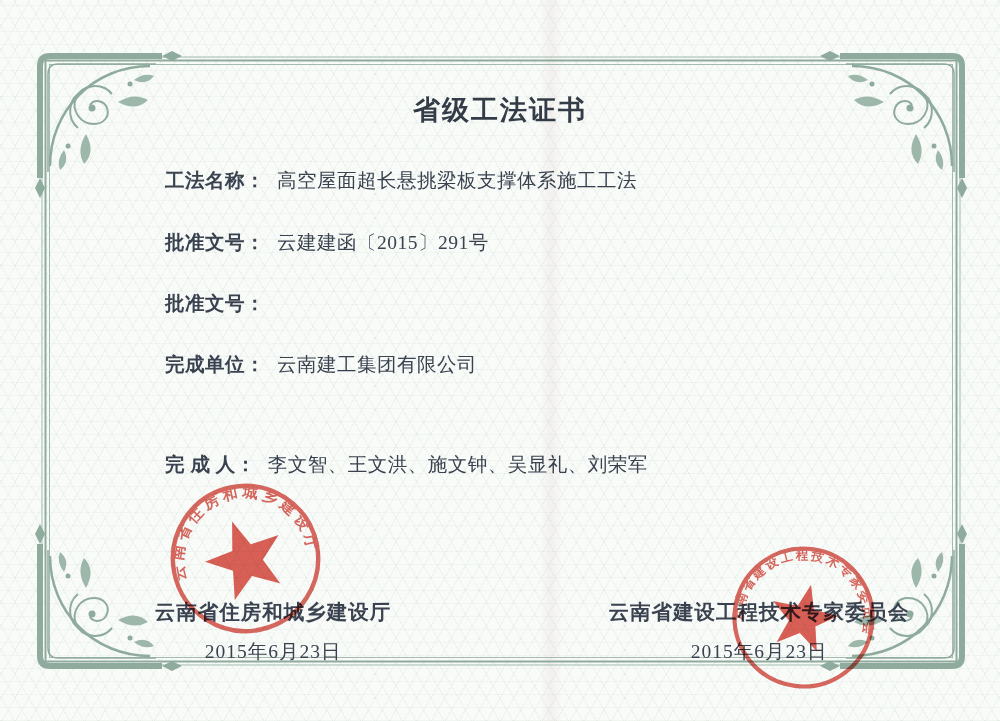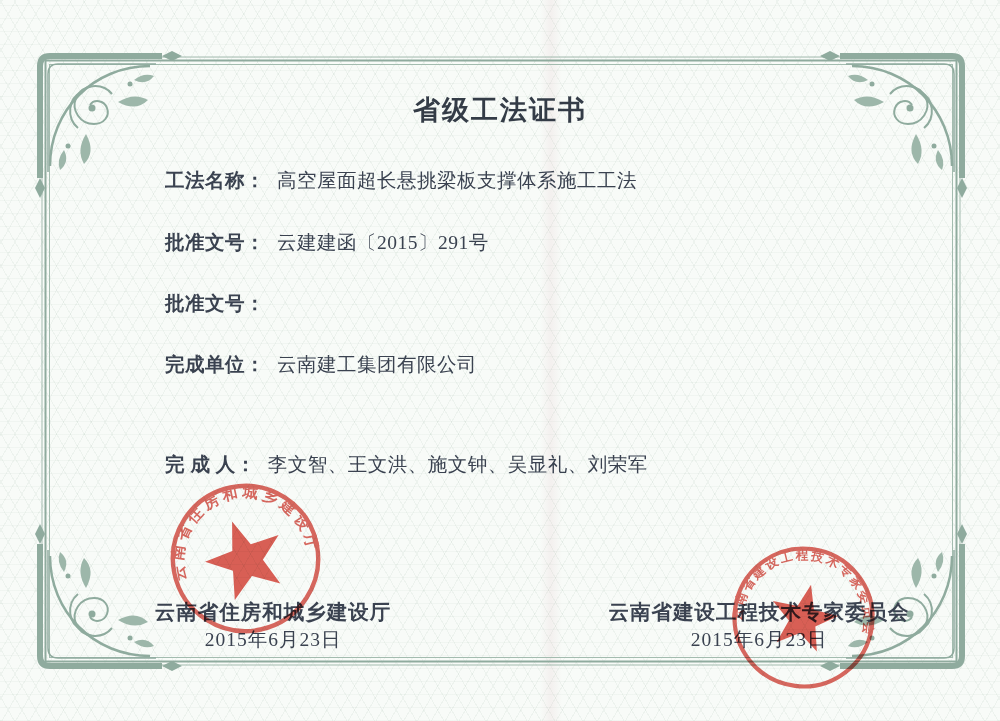--- a/index.html
+++ b/index.html
@@ -39,21 +39,21 @@
   .field .label{font-weight:700;margin-right:12px;}
   .field .value{font-weight:500;}
   .f-name{top:167px;}
   .f-approval{top:229px;}
   .f-number{top:290px;}
   .f-units{top:351px;}
   .f-people{top:451px;}
   .stack{display:inline-flex;flex-direction:row;}
   .sig{position:absolute;width:330px;text-align:center;color:#3a4250;}
   .sig .org{font-size:20.5px;font-weight:700;letter-spacing:1px;white-space:nowrap;}
-  .sig .date{font-size:19.5px;font-weight:500;letter-spacing:1px;}
+  .sig .date{font-size:19.5px;font-weight:500;margin-top:12px;letter-spacing:1px;}
   .sig-left{left:108px;top:598px;}
   .sig-right{left:594px;top:598px;}
   .seal{position:absolute;mix-blend-mode:multiply;opacity:0.88;}
   .seal-left{left:167px;top:480px;width:157px;height:157px;transform:rotate(-12deg);}
   .seal-right{left:729px;top:543px;width:149px;height:149px;transform:rotate(7deg);}
 </style>
 </head>
 <body>
 
 <div class="page">

